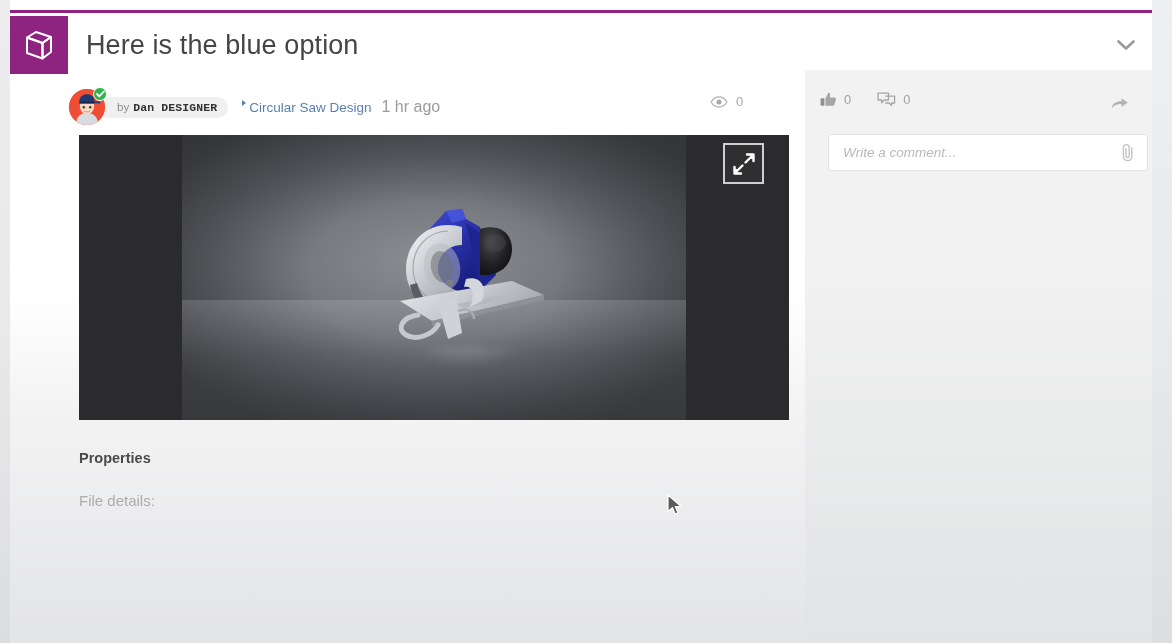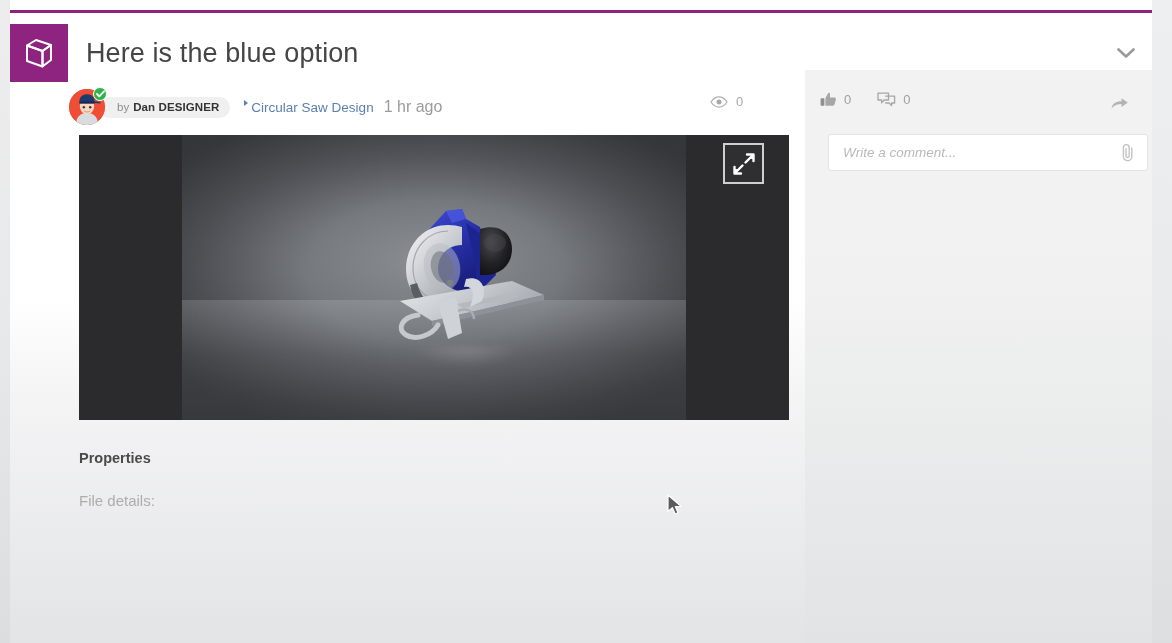--- a/index.html
+++ b/index.html
@@ -169,21 +169,21 @@
     height: 21px;
     background: #f0f0f0;
     border-radius: 11px;
     padding: 0 11px 0 18px;
     display: flex;
     align-items: center;
     gap: 4px;
     font-size: 11.5px;
   }
   .author-by { color: #8d8d8d; font-weight: 400; }
-  .author-name { color: #333333; font-weight: bold; letter-spacing: 0.1px; }
+  .author-name { color: #333333; font-weight: bold; letter-spacing: 0.1px; font-family: Liberation Mono, monospace; }
 
   .breadcrumb {
     margin-left: 14px;
     display: flex;
     align-items: flex-start;
     gap: 3px;
     font-size: 13.5px;
     color: #5b7fb0;
     cursor: pointer;
   }
@@ -355,21 +355,21 @@
 </style>
 </head>
 <body>
 
 <div class="top-strip"></div>
 
 <div class="page-frame">
 
   <div class="purple-rule" style="left:0;top:10px;width:1142px;"></div>
 
-  <div class="header" style="left:0;top:24px;justify-content:center;">
+  <div class="header" style="left:0;top:16px;justify-content:center;">
 
     <div class="app-icon">
       <svg width="30" height="32" viewBox="0 0 30 32" fill="none">
         <path d="M3 8.5 L12 3 L27 8 L18.5 14 Z" stroke="#ffffff" stroke-width="2" stroke-linejoin="round" fill="none"></path>
         <path d="M3 8.5 L3 24 L18.5 29.5 L18.5 14 Z" stroke="#ffffff" stroke-width="2" stroke-linejoin="round" fill="none"></path>
         <path d="M18.5 14 L27 8 L27 23 L18.5 29.5 Z" stroke="#ffffff" stroke-width="2" stroke-linejoin="round" fill="none"></path>
       </svg>
     </div>
 
     <div class="header-title">Here is the blue option</div>

